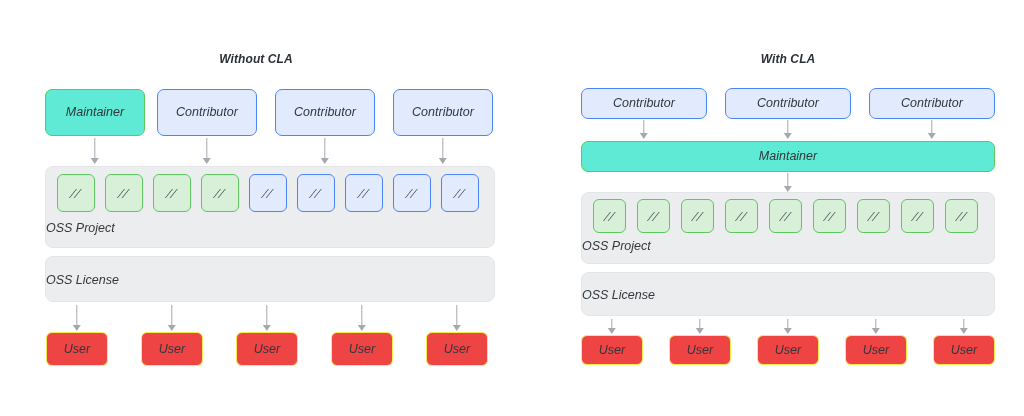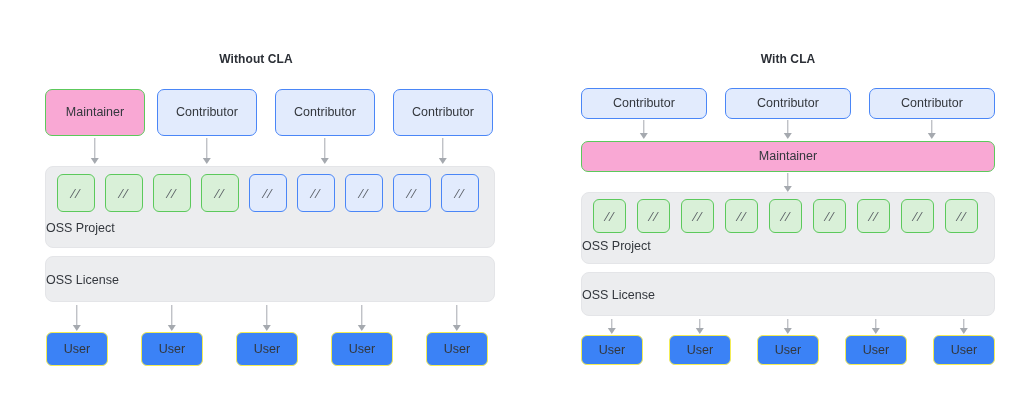--- a/index.html
+++ b/index.html
@@ -12,20 +12,21 @@
     height: 416px;
     font-family: "Liberation Sans", sans-serif;
     color: #33373d;
     overflow: hidden;
   }
 
   .canvas {
     position: relative;
     width: 1024px;
     height: 416px;
+    font-style: italic;
   }
 
   .panel {
     position: absolute;
     top: 0;
     height: 416px;
   }
   .panel-left  { left: 0px;   width: 512px; }
   .panel-right { left: 532px; width: 512px; }
 
@@ -47,31 +48,31 @@
     display: flex;
     align-items: center;
     justify-content: center;
     border-radius: 7px;
     font-size: 12.5px;
     line-height: 1;
     white-space: nowrap;
   }
 
   .node-green {
-    background: #f9a8d4;
+    background: #5eead4;
     border: 1.6px solid #5cc95c;
     color: #33373d;
   }
   .node-blue {
     background: #e2ebfd;
     border: 1.6px solid #4a86f7;
     color: #33373d;
   }
   .node-yellow {
-    background: #3b82f6;
+    background: #ef4444;
     border: 1.8px solid #f3ec55;
     color: #33373d;
     border-radius: 6px;
   }
 
   
   .container-box {
     position: absolute;
     box-sizing: border-box;
     background: #ecedef;

